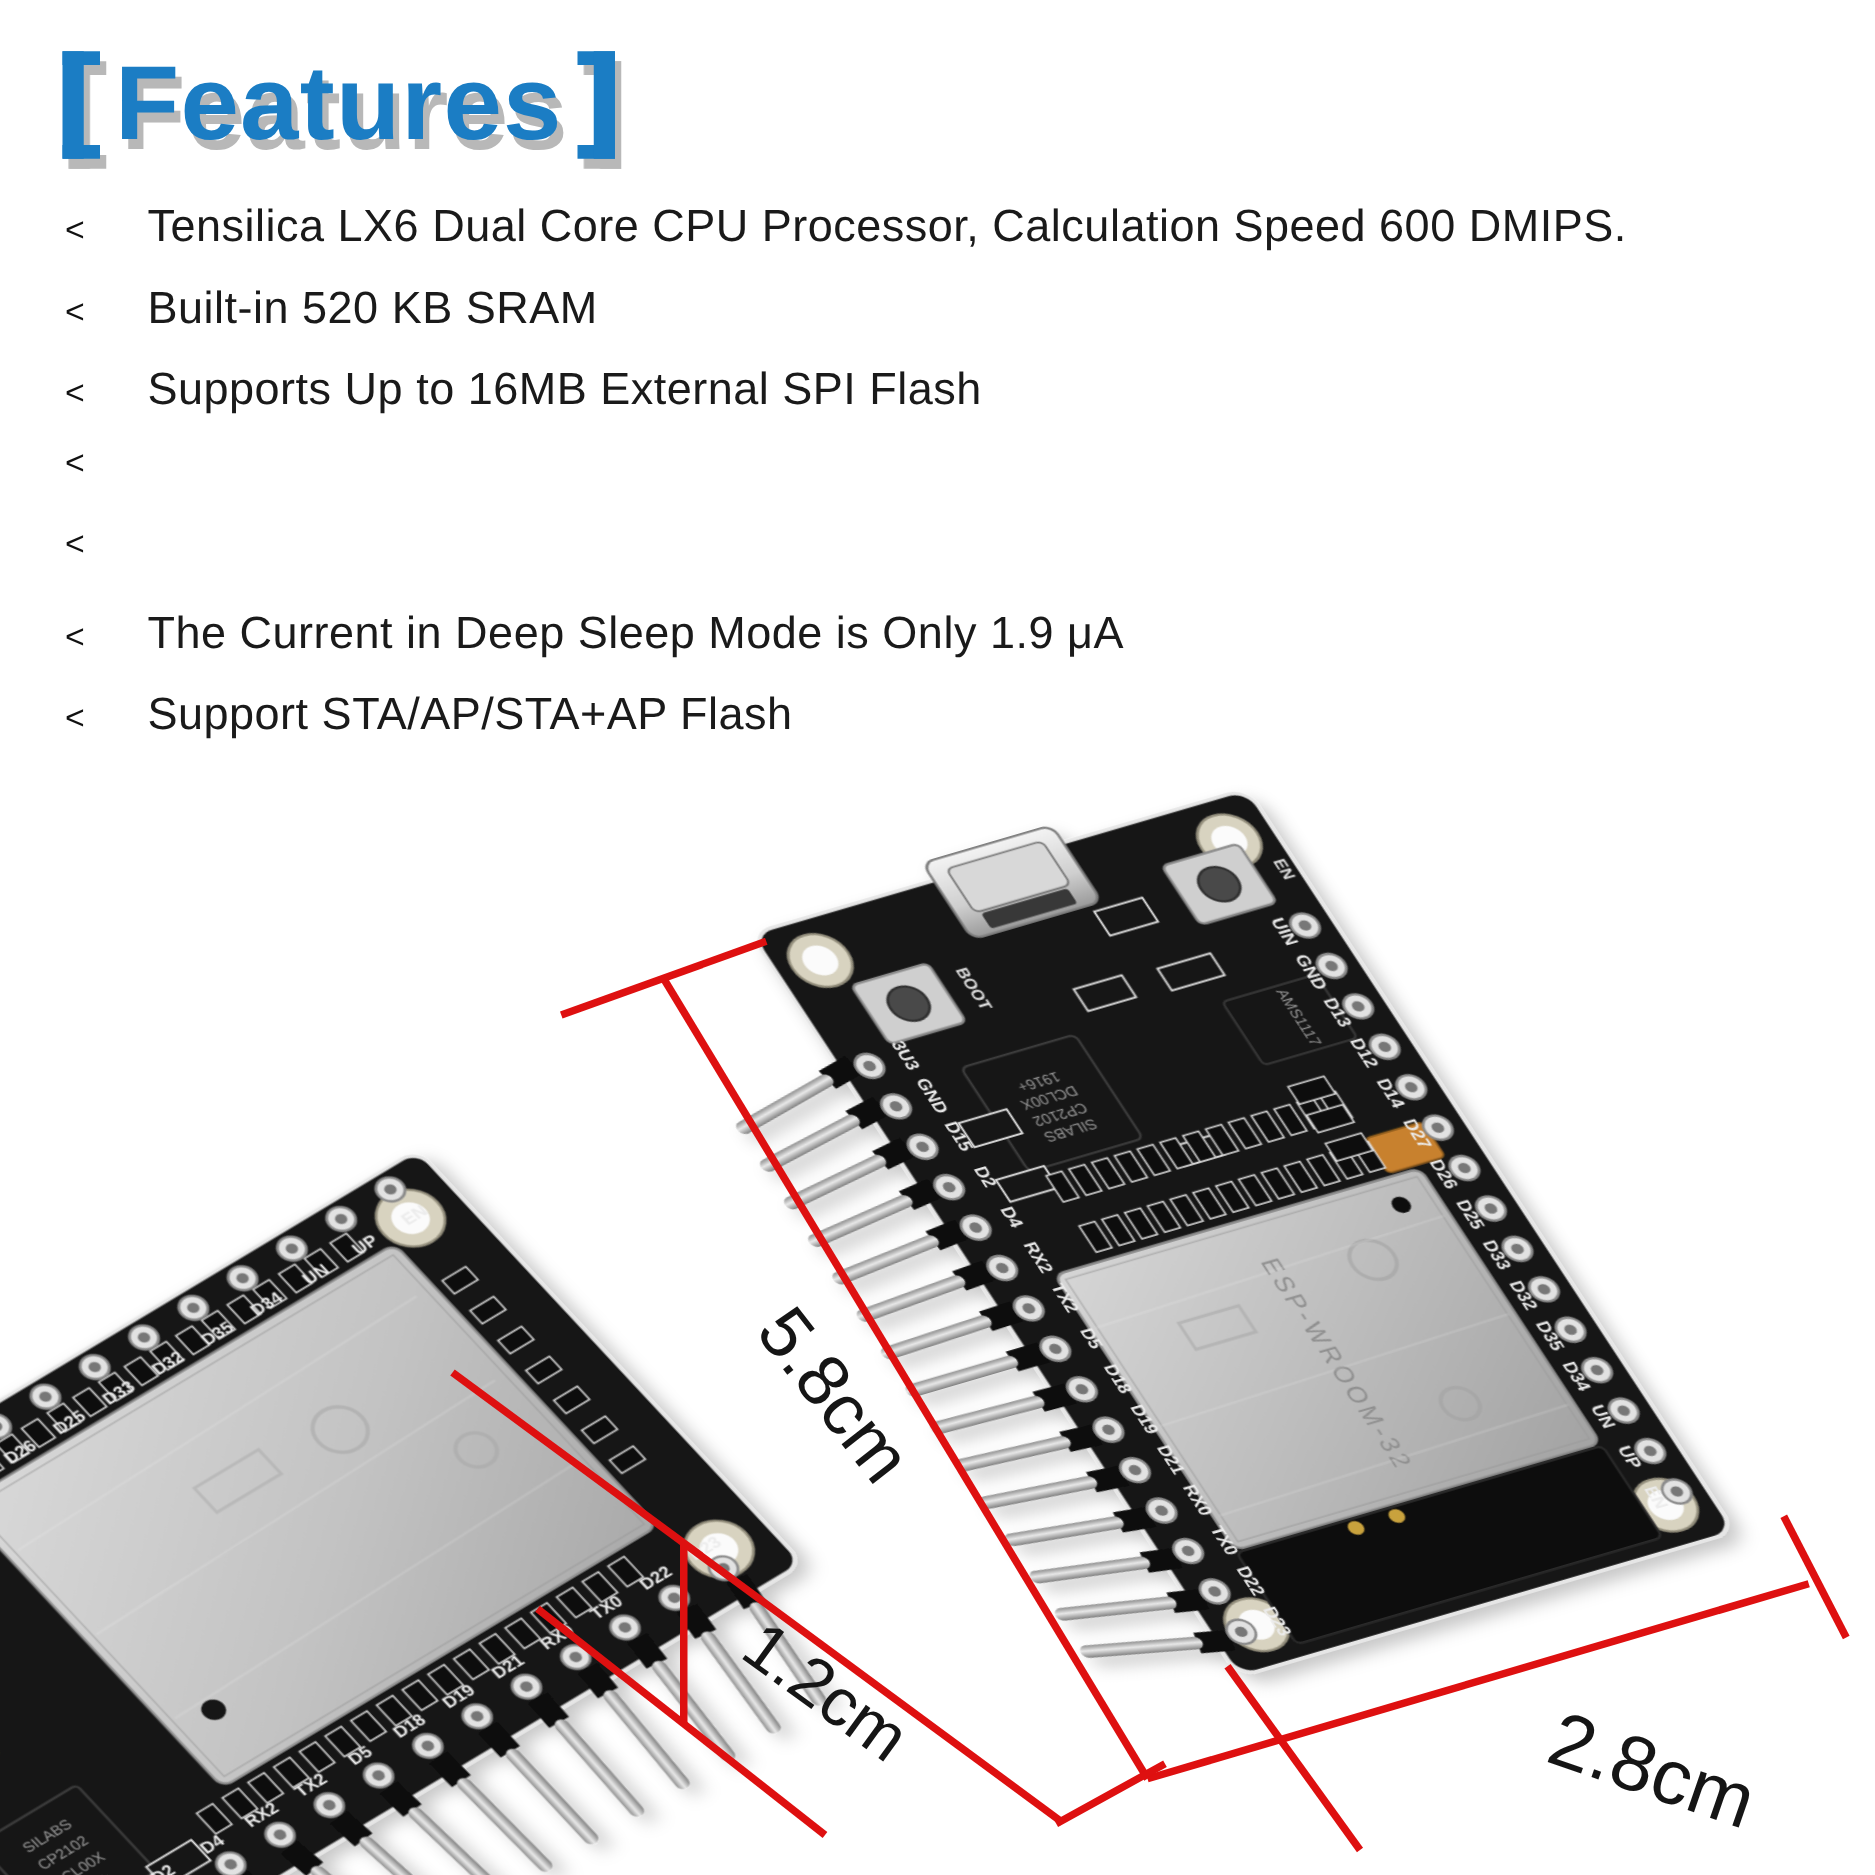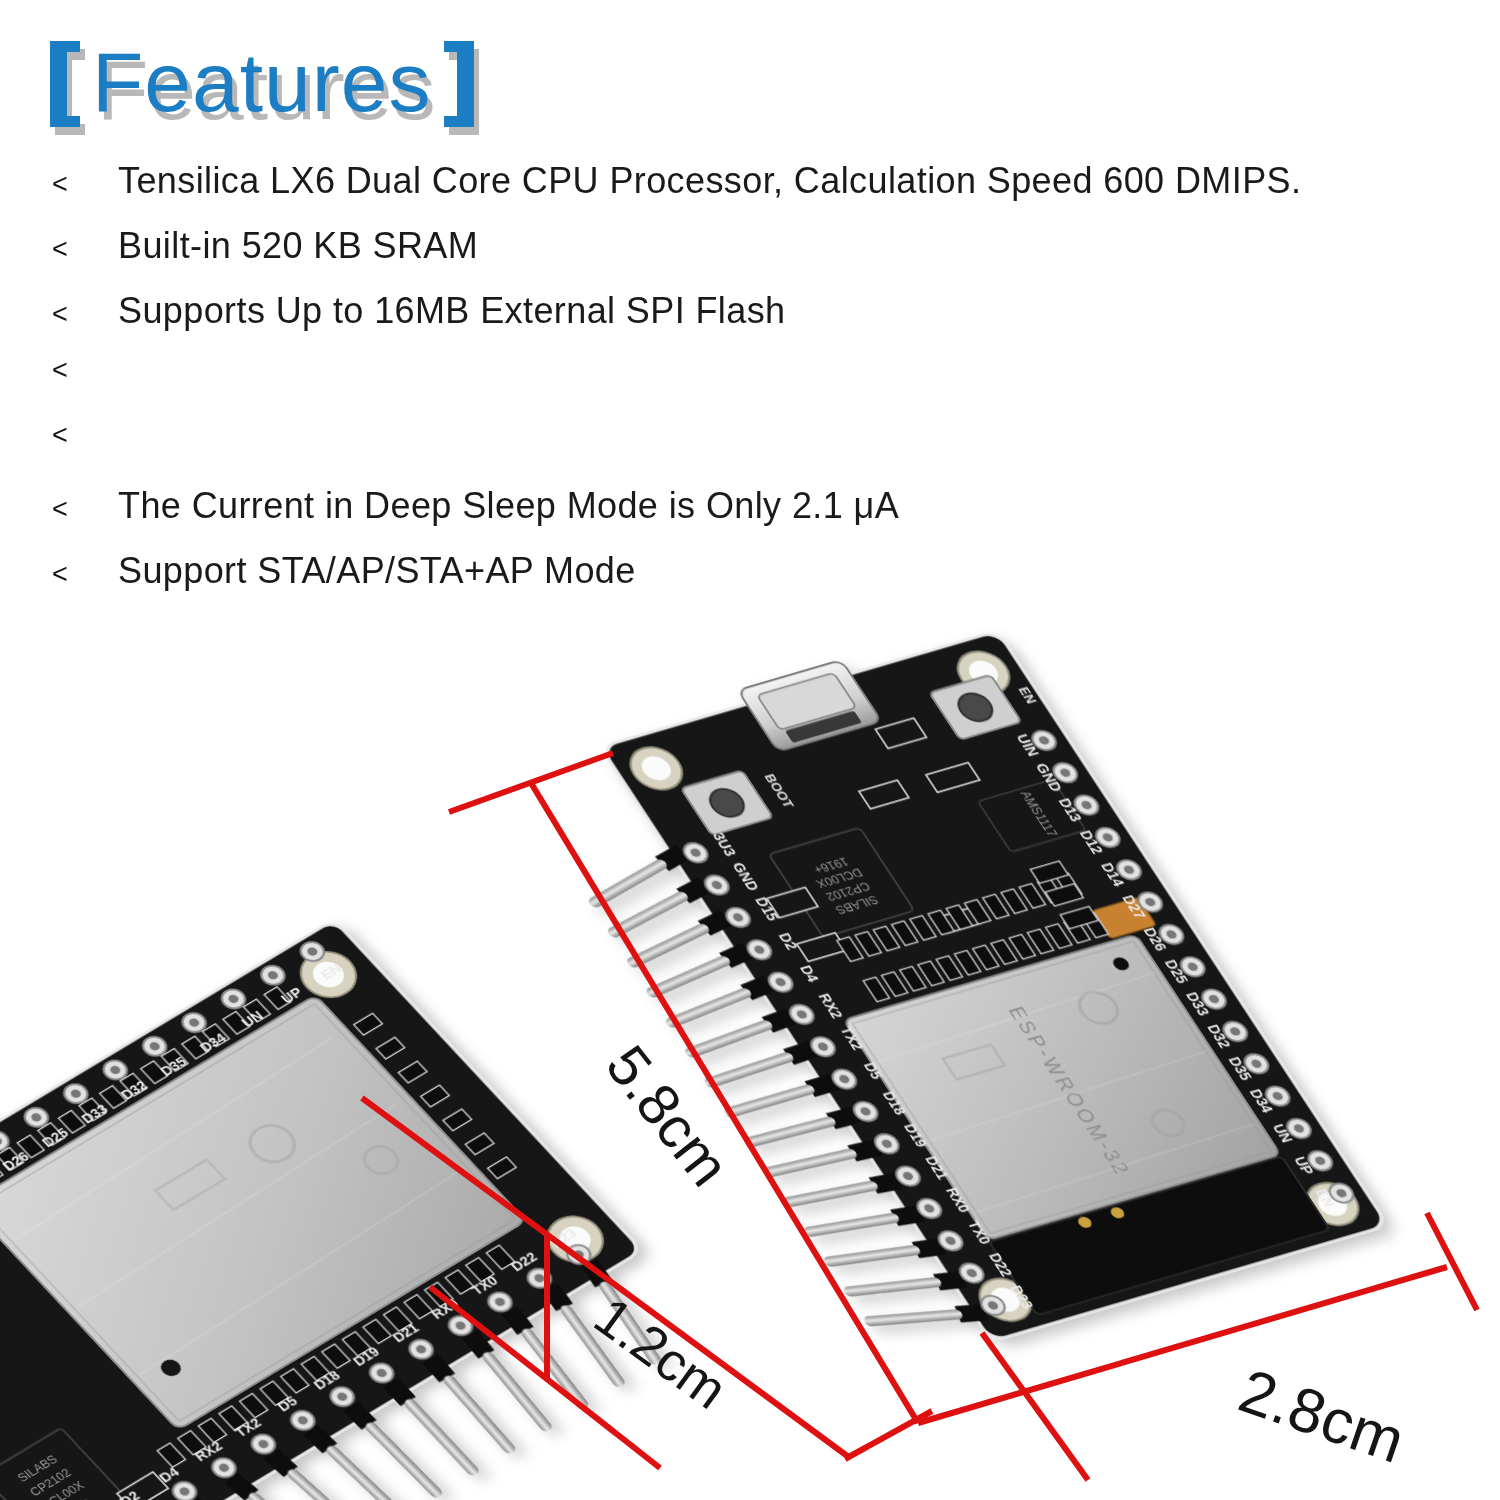--- a/index.html
+++ b/index.html
@@ -1,21 +1,21 @@
 <!DOCTYPE html>
 <html style="--blue: #1b7dc4; --red: #de1010;"><head>
 <meta charset="utf-8">
 <style>
   :root{ --blue:#1b7dc4; --red:#de1010; }
   html,body{margin:0;padding:0;background:#ffffff;}
   .canvas{position:relative;width:1500px;height:1500px;background:#ffffff;overflow:hidden;
           font-family:"Liberation Sans",sans-serif;}
   
   .title{position:absolute;left:50px;top:34px;white-space:nowrap;}
-  .title-text{font-size:84px;font-weight:normal;color:var(--blue);
+  .title-text{font-size:84px;font-weight:bold;color:var(--blue);
               text-shadow:5px 8px 0 #b8b8b8;letter-spacing:1px;}
   .bk{display:inline-block;width:30px;height:86px;box-sizing:border-box;vertical-align:-16px;
       filter:drop-shadow(5px 8px 0 #b8b8b8);}
   .bk-l{border-left:17px solid var(--blue);border-top:11px solid var(--blue);
         border-bottom:11px solid var(--blue);margin-right:12px;}
   .bk-r{border-right:17px solid var(--blue);border-top:11px solid var(--blue);
         border-bottom:11px solid var(--blue);margin-left:12px;}
   
   .features{position:absolute;left:52px;top:160px;margin:0;padding:0;list-style:none;}
   .features li{display:flex;align-items:baseline;height:65px;color:#1a1a1a;}
@@ -52,25 +52,25 @@
         <span class="ftext">Supports Up to 16MB External SPI Flash</span>
       </li>
     <li>
         <span class="bullet">&lt;</span>
       </li>
     <li>
         <span class="bullet">&lt;</span>
       </li>
     <li>
         <span class="bullet">&lt;</span>
-        <span class="ftext">The Current in Deep Sleep Mode is Only 2.1 μA</span>
-      </li>
-    <li>
-        <span class="bullet">&lt;</span>
-        <span class="ftext">Support STA/AP/STA+AP Mode</span>
+        <span class="ftext">The Current in Deep Sleep Mode is Only 1.9 μA</span>
+      </li>
+    <li>
+        <span class="bullet">&lt;</span>
+        <span class="ftext">Support STA/AP/STA+AP Flash</span>
       </li>
   </ul>
 
   <svg id="scene" width="1500" height="1500" viewBox="0 0 1500 1500">
     <defs>
       <linearGradient id="pinG" x1="0" y1="0" x2="0" y2="1">
         <stop offset="0" stop-color="#8f8f8f"></stop>
           <stop offset="0.45" stop-color="#e9e9e9"></stop>
           <stop offset="1" stop-color="#808080"></stop>
       </linearGradient>

